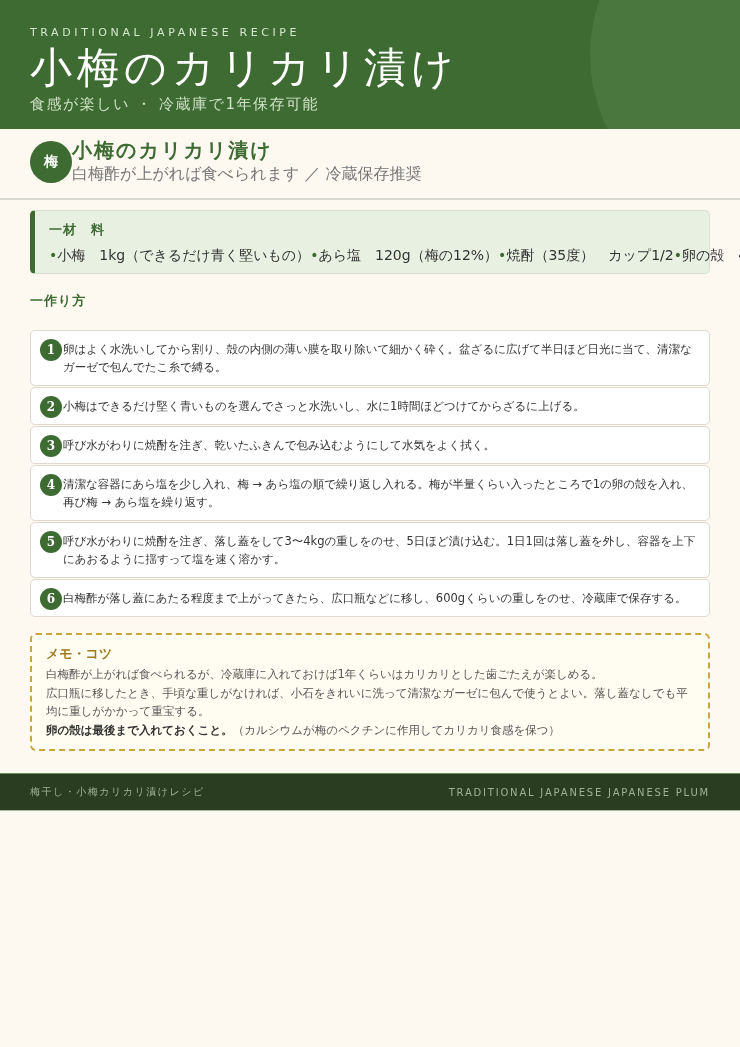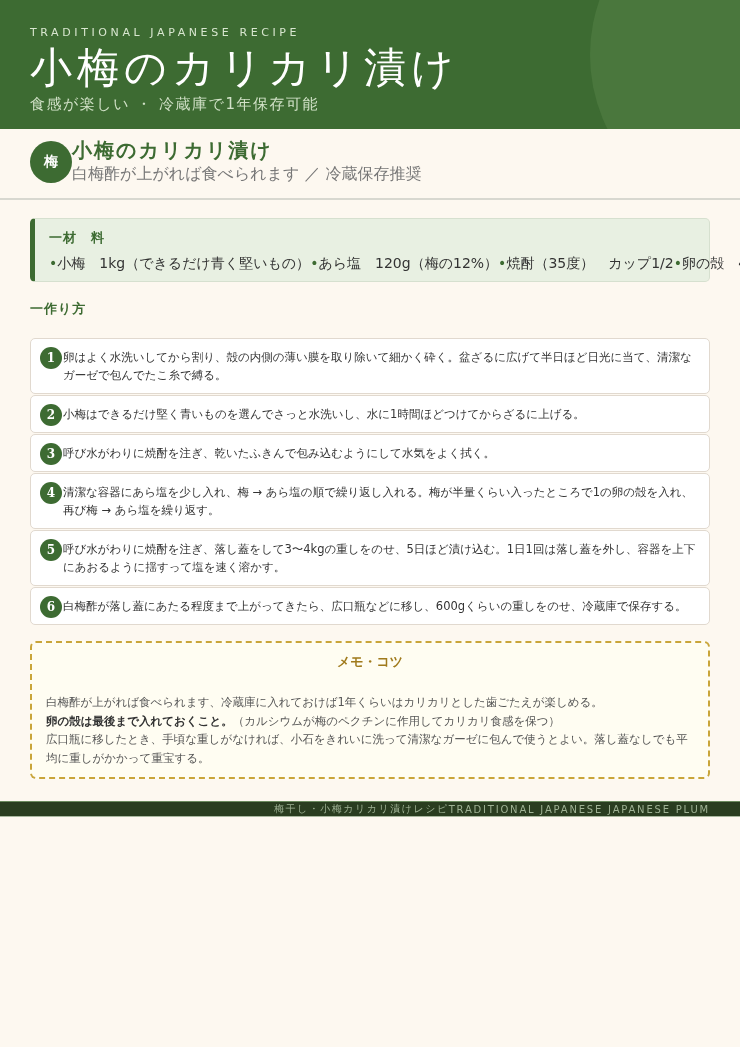--- a/index.html
+++ b/index.html
@@ -7,33 +7,33 @@
   .hero { position: relative; height: 129px; background: #3d6b32; overflow: hidden; padding: 26px 30px 0 30px; }
   .hero-circle { position: absolute; left: 590px; top: -110px; width: 330px; height: 330px; border-radius: 50%; background: #4a773d; }
   .hero-kicker { position: relative; font-size: 11px; letter-spacing: 3.6px; color: #d8e6cf; }
   .hero-title { position: relative; font-size: 42px; color: #ffffff; letter-spacing: 5px; margin-top: 4px; line-height: 50px; font-weight: normal; }
   .hero-sub { position: relative; font-size: 15px; letter-spacing: 1.5px; color: #d2e2c8; margin-top: 2px; }
   .titlebar { height: 71px; border-bottom: 2px solid #d8d8d0; display: flex; align-items: center; padding-left: 30px; }
   .badge { width: 42px; height: 42px; border-radius: 50%; background: #3d6b32; color: #fff; font-size: 14px; font-weight: bold; display: flex; align-items: center; justify-content: center; margin-top: -4px; flex-shrink: 0; }
   .title-text { margin-left: 0px; margin-top: -6px; }
   .title-main { font-size: 20px; font-weight: bold; color: #3d6b32; letter-spacing: 2px; line-height: 26px; }
   .title-sub { font-size: 16px; color: #777; margin-top: 1px; }
-  .content { padding: 18px 30px 0 30px; }
+  .content { padding: 10px 30px 0 30px; }
   .ingredients { border: 1px solid #d6e0cf; border-left: 5px solid #3d6b32; background: #e8f0e2; border-radius: 5px; padding: 10px 16px 10px 14px; height: 64px; }
   .ing-head { font-size: 13px; font-weight: bold; color: #3d6b32; letter-spacing: 1px; }
   .ing-list { font-size: 14px; color: #333; margin-top: 8px; white-space: nowrap; }
   .ing-list .dot { color: #3d6b32; }
   .method-head { font-size: 13px; font-weight: bold; color: #3d6b32; margin-top: 18px; margin-bottom: 20px; letter-spacing: 1px; }
   .step { position: relative; background: #fff; border: 1px solid #e1d9cf; border-radius: 5px; margin-bottom: 1px; padding: 9px 12px 9px 32px; font-size: 11.5px; line-height: 18px; color: #333; }
   .step-num { position: absolute; left: 9px; top: 8px; width: 22px; height: 22px; border-radius: 50%; background: #3d6b32; color: #fff; font-family: "DejaVu Serif", serif; font-weight: bold; font-size: 12px; display: flex; align-items: center; justify-content: center; }
   .memo { margin-top: 16px; border: 2px dashed #c9a53a; background: #fffdf2; border-radius: 6px; padding: 10px 14px 10px 14px; }
-  .memo-head { font-size: 13px; font-weight: bold; color: #a07a1c; margin-bottom: 22px; text-align: center; }
+  .memo-head { font-size: 13px; font-weight: bold; color: #a07a1c; margin-bottom: 2px; }
   .memo p { font-size: 11.5px; line-height: 18.5px; color: #555; }
   .memo .bold { font-weight: bold; color: #333; }
-  .footer { margin-top: 22px; height: 16px; background: #2a3d20; border-top: 1px solid #6b8a5e; border-bottom: 1px solid #a9b89f; display: flex; align-items: center; justify-content: flex-end; padding: 0 30px; }
+  .footer { margin-top: 22px; height: 38px; background: #2a3d20; border-top: 1px solid #6b8a5e; border-bottom: 1px solid #a9b89f; display: flex; align-items: center; justify-content: space-between; padding: 0 30px; }
   .footer-left { font-size: 10px; color: #9fb294; letter-spacing: 1.5px; }
   .footer-right { font-size: 10px; color: #9fb294; letter-spacing: 1.8px; }
 </style>
 </head>
 <body>
 
 <div class="hero">
   <div class="hero-circle"></div>
   <div class="hero-kicker">TRADITIONAL JAPANESE RECIPE</div>
   <h1 class="hero-title">小梅のカリカリ漬け</h1>
@@ -78,22 +78,22 @@
     <span class="step-num">5</span>
     <span>呼び水がわりに焼酎を注ぎ、落し蓋をして3〜4kgの重しをのせ、5日ほど漬け込む。1日1回は落し蓋を外し、容器を上下にあおるように揺すって塩を速く溶かす。</span>
   </div>
   <div class="step">
     <span class="step-num">6</span>
     <span>白梅酢が落し蓋にあたる程度まで上がってきたら、広口瓶などに移し、600gくらいの重しをのせ、冷蔵庫で保存する。</span>
   </div>
 
   <div class="memo">
     <div class="memo-head">メモ・コツ</div>
-    <p>白梅酢が上がれば食べられます、冷蔵庫に入れておけば1年くらいはカリカリとした歯ごたえが楽しめる。</p>
+    <p>白梅酢が上がれば食べられるが、冷蔵庫に入れておけば1年くらいはカリカリとした歯ごたえが楽しめる。</p>
+    <p>広口瓶に移したとき、手頃な重しがなければ、小石をきれいに洗って清潔なガーゼに包んで使うとよい。落し蓋なしでも平均に重しがかかって重宝する。</p>
     <p><span class="bold">卵の殻は最後まで入れておくこと。</span><span>（カルシウムが梅のペクチンに作用してカリカリ食感を保つ）</span></p>
-    <p>広口瓶に移したとき、手頃な重しがなければ、小石をきれいに洗って清潔なガーゼに包んで使うとよい。落し蓋なしでも平均に重しがかかって重宝する。</p>
   </div>
 </div>
 
 <div class="footer">
   <span class="footer-left">梅干し・小梅カリカリ漬けレシピ</span>
   <span class="footer-right">TRADITIONAL JAPANESE JAPANESE PLUM</span>
 </div>
 
 </body></html>

